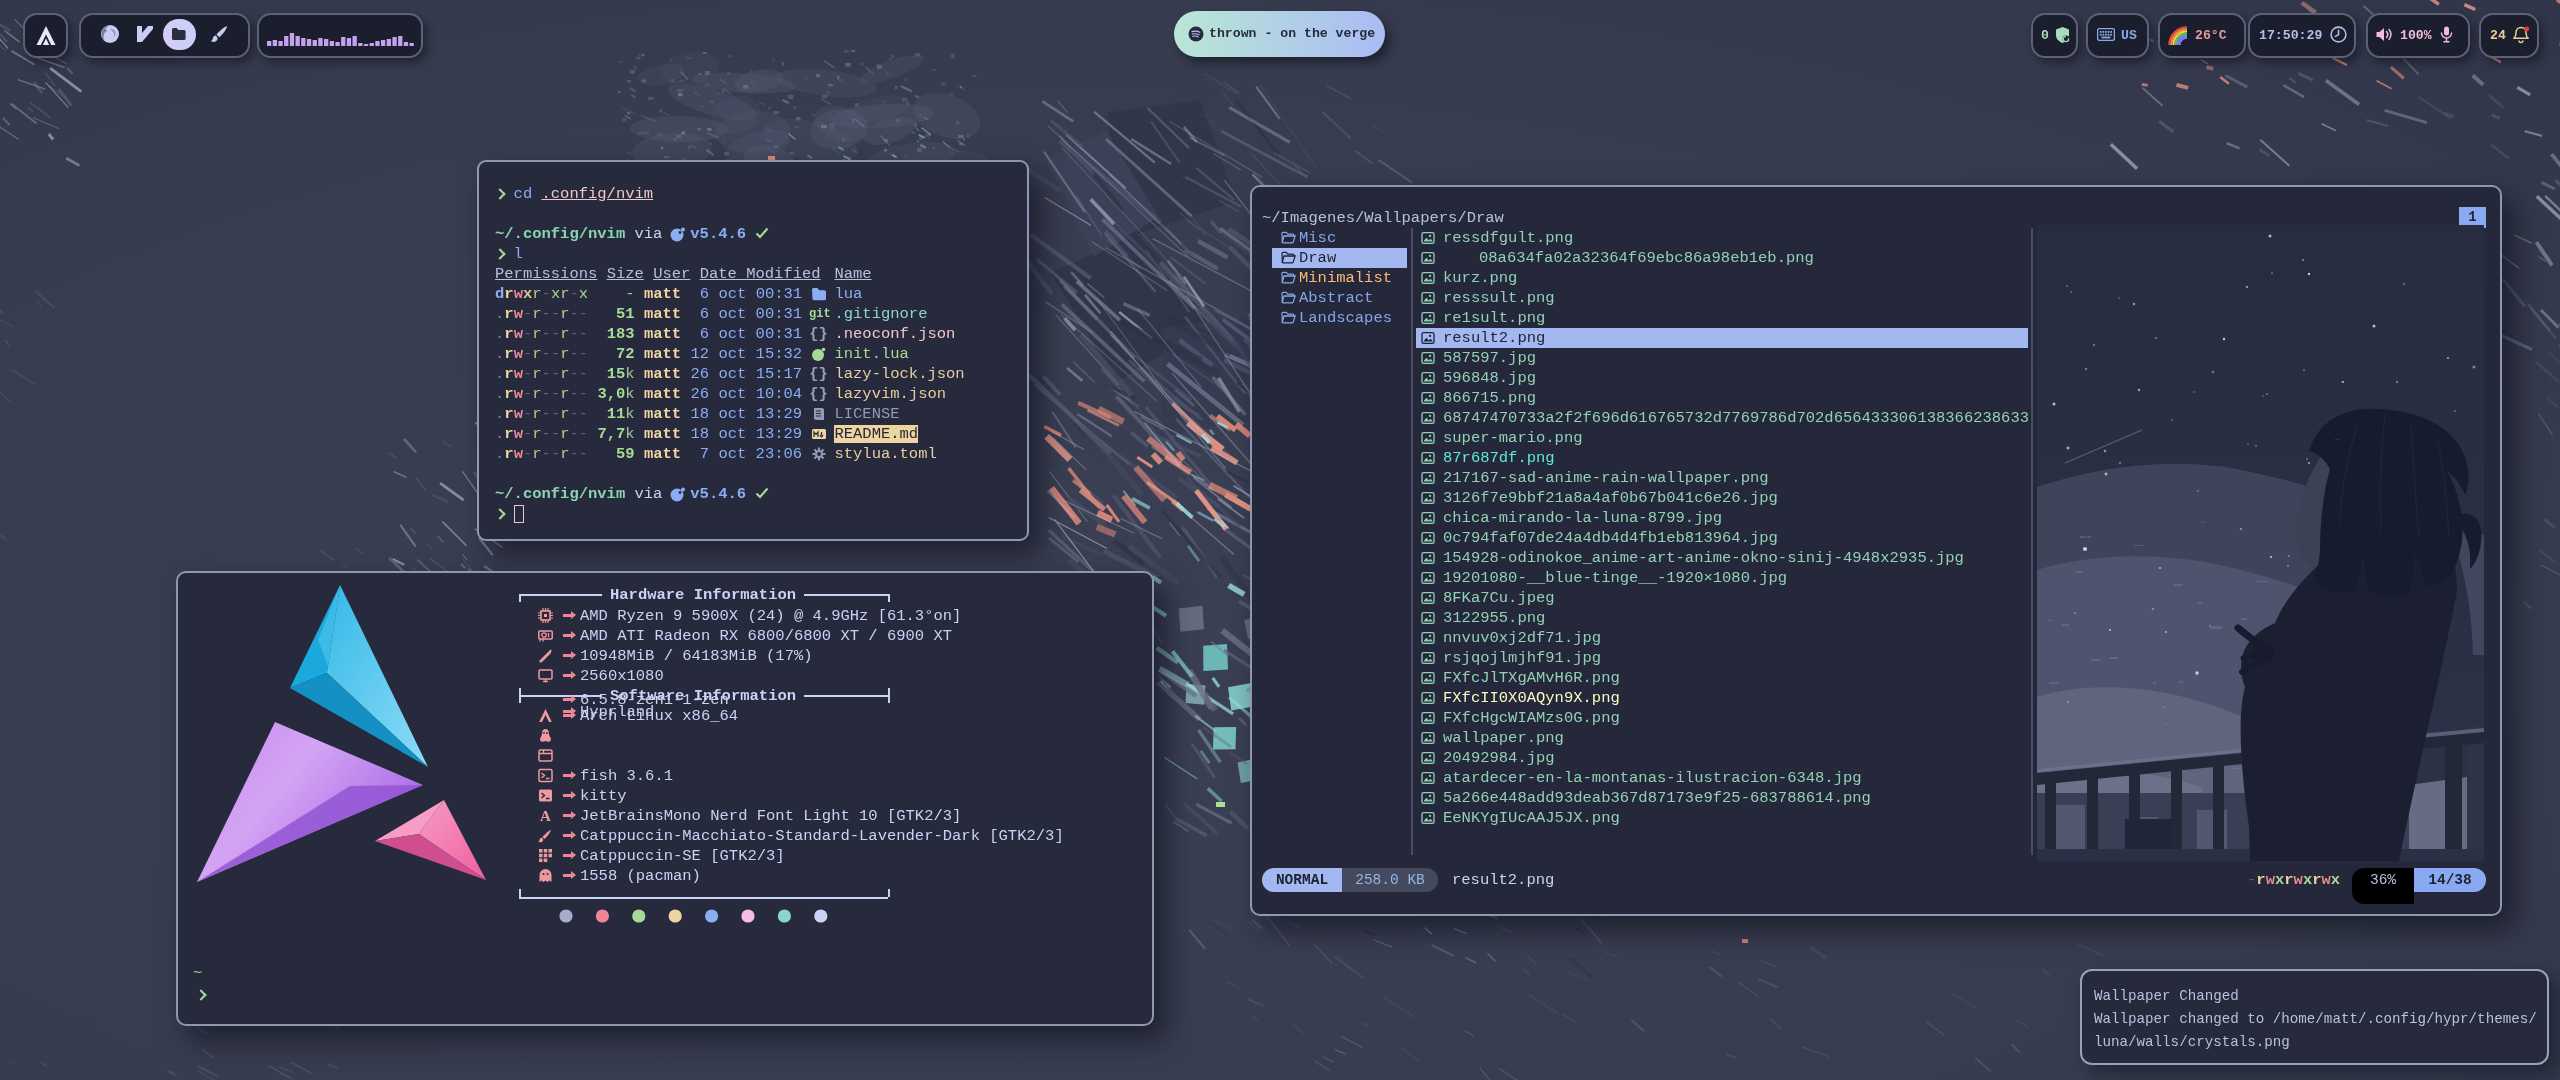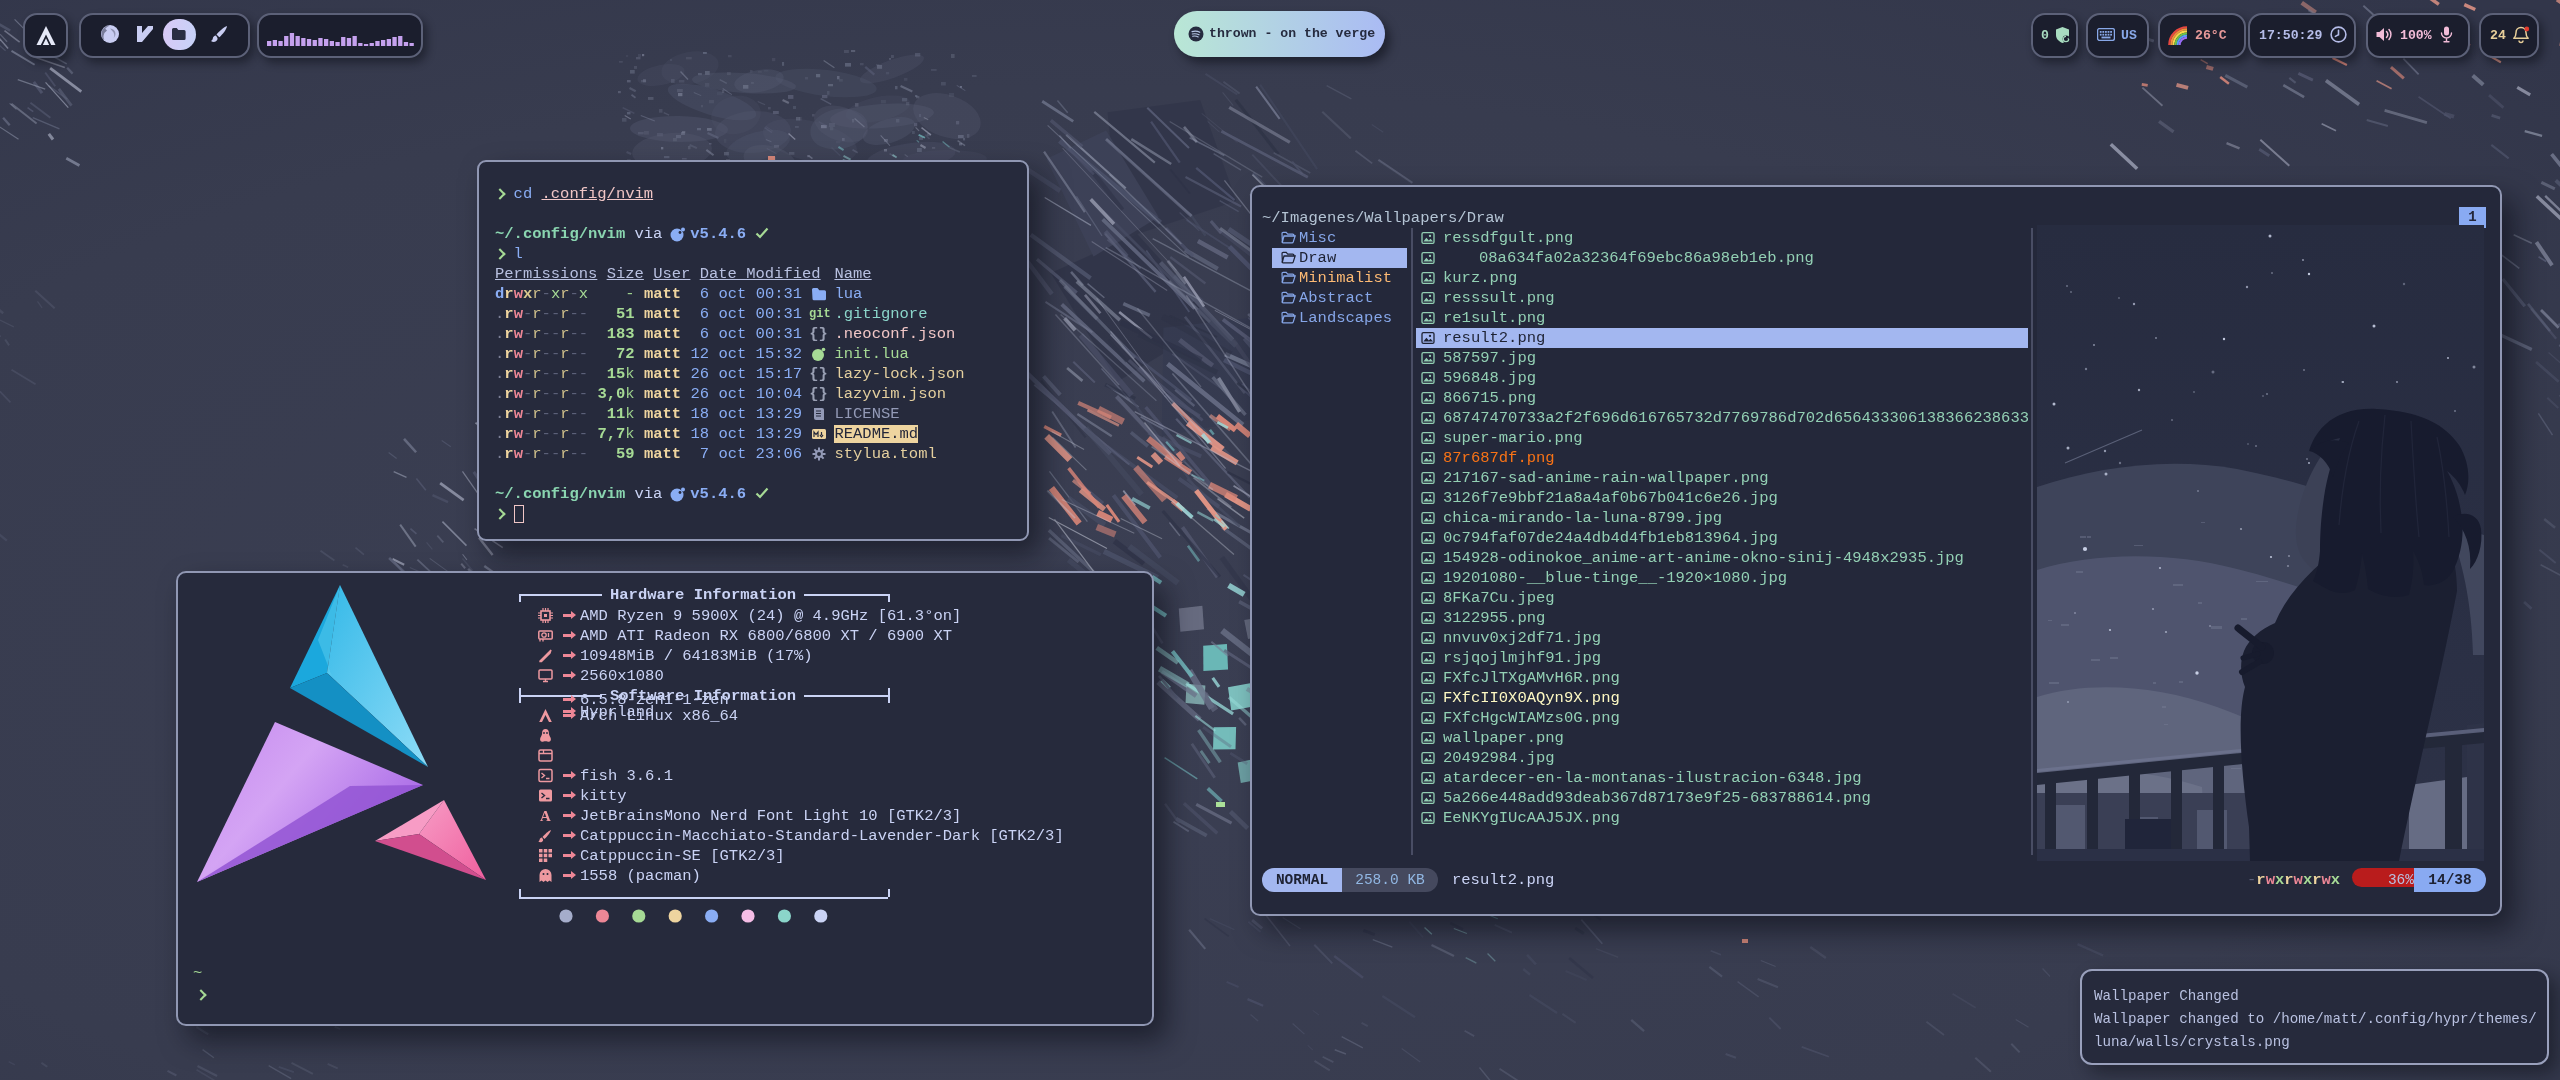--- a/index.html
+++ b/index.html
@@ -1233,21 +1233,21 @@
 <rect x="1" y="1.6" width="12" height="10.8" rx="1.4" fill="none" stroke="#93d0b4" stroke-width="1.3"></rect>
 <path d="M2.4 10.6 l3-3.8 2.4 2.7 1.7-1.7 2.5 2.8z" fill="#93d0b4"></path>
     <circle cx="9" cy="4.9" r="1.15" fill="#93d0b4"></circle>
   </svg>
 <div class="ln" style="left:1443px;top:428px;max-width:586px;overflow:hidden"><span style="color:#93d0b4">super-mario.png</span></div>
 <svg class="abs" width="15" height="14" style="left:1421px;top:451px" viewBox="0 0 15 14">
 <rect x="1" y="1.6" width="12" height="10.8" rx="1.4" fill="none" stroke="#93d0b4" stroke-width="1.3"></rect>
 <path d="M2.4 10.6 l3-3.8 2.4 2.7 1.7-1.7 2.5 2.8z" fill="#93d0b4"></path>
     <circle cx="9" cy="4.9" r="1.15" fill="#93d0b4"></circle>
   </svg>
-<div class="ln" style="left:1443px;top:448px;max-width:586px;overflow:hidden"><span style="color:#f97316">87r687df.png</span></div>
+<div class="ln" style="left:1443px;top:448px;max-width:586px;overflow:hidden"><span style="color:#5eead4">87r687df.png</span></div>
 <svg class="abs" width="15" height="14" style="left:1421px;top:471px" viewBox="0 0 15 14">
 <rect x="1" y="1.6" width="12" height="10.8" rx="1.4" fill="none" stroke="#93d0b4" stroke-width="1.3"></rect>
 <path d="M2.4 10.6 l3-3.8 2.4 2.7 1.7-1.7 2.5 2.8z" fill="#93d0b4"></path>
     <circle cx="9" cy="4.9" r="1.15" fill="#93d0b4"></circle>
   </svg>
 <div class="ln" style="left:1443px;top:468px;max-width:586px;overflow:hidden"><span style="color:#93d0b4">217167-sad-anime-rain-wallpaper.png</span></div>
 <svg class="abs" width="15" height="14" style="left:1421px;top:491px" viewBox="0 0 15 14">
 <rect x="1" y="1.6" width="12" height="10.8" rx="1.4" fill="none" stroke="#93d0b4" stroke-width="1.3"></rect>
 <path d="M2.4 10.6 l3-3.8 2.4 2.7 1.7-1.7 2.5 2.8z" fill="#93d0b4"></path>
     <circle cx="9" cy="4.9" r="1.15" fill="#93d0b4"></circle>
@@ -1346,21 +1346,21 @@
 <svg class="abs" width="15" height="14" style="left:1421px;top:811px" viewBox="0 0 15 14">
 <rect x="1" y="1.6" width="12" height="10.8" rx="1.4" fill="none" stroke="#93d0b4" stroke-width="1.3"></rect>
 <path d="M2.4 10.6 l3-3.8 2.4 2.7 1.7-1.7 2.5 2.8z" fill="#93d0b4"></path>
     <circle cx="9" cy="4.9" r="1.15" fill="#93d0b4"></circle>
   </svg>
 <div class="ln" style="left:1443px;top:808px;max-width:586px;overflow:hidden"><span style="color:#93d0b4">EeNKYgIUcAAJ5JX.png</span></div>
 <div class="abs" style="left:1262px;top:868px;width:80px;height:24px;background:#a3b7f0;border-radius:12px 0 0 12px;color:#1e2233;font-weight:bold;font-size:14.5px;text-align:center;line-height:24px">NORMAL</div>
 <div class="abs" style="left:1342px;top:868px;width:96px;height:24px;background:#45495e;border-radius:0 12px 12px 0;color:#91b7e3;font-size:14.5px;text-align:center;line-height:24px">258.0 KB</div>
 <div class="ln" style="left:1452px;top:870px"><span style="color:#cad3f5">result2.png</span></div>
 <div class="ln" style="left:2247px;top:870px"><span style="color:#5b6078">-</span><span style="color:#eed49f;font-weight:bold">r</span><span style="color:#ed8796;font-weight:bold">w</span><span style="color:#a6da95;font-weight:bold">x</span><span style="color:#eed49f;font-weight:bold">r</span><span style="color:#ed8796;font-weight:bold">w</span><span style="color:#a6da95;font-weight:bold">x</span><span style="color:#eed49f;font-weight:bold">r</span><span style="color:#ed8796;font-weight:bold">w</span><span style="color:#a6da95;font-weight:bold">x</span></div>
-<div class="abs" style="left:2352px;top:868px;width:62px;height:19px;background:#b91c1c;border-radius:12px 0 0 12px;color:#b8c0e0;font-size:14.5px;text-align:right;line-height:24px">36%</div>
+<div class="abs" style="left:2352px;top:868px;width:62px;height:36px;background:#000000;border-radius:12px 0 0 12px;color:#b8c0e0;font-size:14.5px;text-align:center;line-height:24px">36%</div>
 <div class="abs" style="left:2414px;top:868px;width:72px;height:24px;background:#89aaf2;border-radius:0 12px 12px 0;color:#1e2233;font-weight:bold;font-size:14.5px;text-align:center;line-height:24px">14/38</div>
 <svg class="abs" width="447" height="636" style="left:2037px;top:225px" viewBox="0 0 447 636">
     <defs>
       <linearGradient id="sky" x1="0" y1="0" x2="0" y2="1">
         <stop offset="0" stop-color="#272c40"></stop>
         <stop offset=".55" stop-color="#2a2f44"></stop>
         <stop offset="1" stop-color="#2d3247"></stop>
       </linearGradient>
     </defs>
     <rect width="447" height="636" fill="url(#sky)"></rect>

